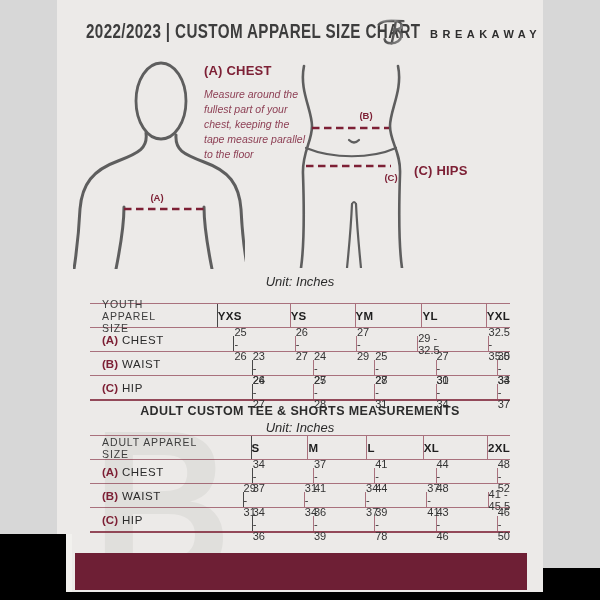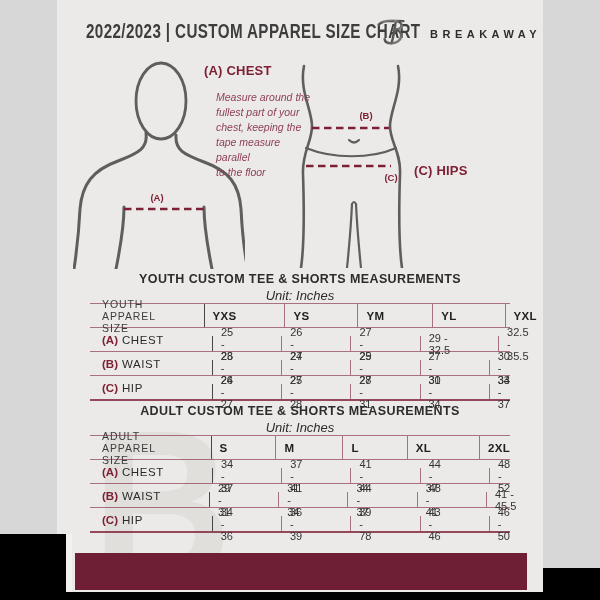--- a/index.html
+++ b/index.html
@@ -26,38 +26,38 @@
   .brand-name { font-size:11px; font-weight:bold; color:#2d2d2d; letter-spacing:4.5px; margin-left:20px; margin-top:4px; }
 
   
   .fig { position:absolute; z-index:1; }
   .fig-torso { left:73px; top:57px; }
   .fig-lower { left:288px; top:58px; }
 
   
   .info { position:absolute; z-index:1; }
   .info h3 { margin:0 0 9px 0; font-size:13px; font-weight:bold; color:#7d2035; letter-spacing:0.2px; }
-  .info p { margin:12px; font-size:10.5px; font-style:italic; color:#8d3f54; line-height:1.42; white-space:pre-line; }
+  .info p { margin:0; font-size:10.5px; font-style:italic; color:#8d3f54; line-height:1.42; white-space:pre-line; }
   .info-chest { left:204px; top:63px; width:118px; }
   .info-waist { left:414px; top:63px; width:122px; }
   .info-hips  { left:414px; top:163px; width:124px; }
 
   
   .sec-title { position:absolute; left:57px; width:486px; text-align:center; z-index:1; }
   .sec-title .t { font-size:12.5px; font-weight:bold; color:#2c2c2c; letter-spacing:0.4px; }
   .sec-title .u { font-size:13px; font-style:italic; color:#2c2c2c; margin-top:2px; }
   .sec-title-youth { top:272px; }
   .sec-title-adult { top:404px; }
 
   .mtable { position:absolute; left:90px; width:420px; z-index:1;
             border-bottom:2px solid rgba(125,32,53,0.8); }
   .mtable-youth { top:303px; }
   .mtable-adult { top:435px; }
   .trow { display:flex; height:24px; border-top:1.5px solid rgba(125,32,53,0.6); box-sizing:border-box;gap:48px; }
-  .c { display:flex; align-items:center; justify-content:center; box-sizing:border-box;padding-left:8px; }
+  .c { display:flex; align-items:center; justify-content:center; box-sizing:border-box; }
   .c-label { width:138px; justify-content:flex-start; padding-left:12px; }
   .c-data { flex:1; }
   .trow .c + .c { border-left:1.4px solid rgba(125,32,53,0.6); }
   .trow .c:nth-child(2) { border-left:1.4px solid #474747; }
   .hdr-label { font-size:10.5px; color:#3d3d3d; letter-spacing:0.9px; }
   .col-head { font-size:11.5px; font-weight:bold; color:#1e1e1e; letter-spacing:0.3px; }
   .row-pfx { font-size:11.5px; font-weight:bold; color:#7d2035; margin-right:4px; }
   .row-lbl { font-size:11.5px; color:#2b2b2b; letter-spacing:0.6px; }
   .cell-val { font-size:11px; color:#333333;margin-top:8px; }
 
@@ -131,21 +131,20 @@
 tape measure parallel
 to the floor</p>
   </div>
   <div class="info info-waist">
   </div>
   <div class="info info-hips">
     <h3>(C) HIPS</h3>
   </div>
 
   <div class="sec-title sec-title-youth">
-    <div class="t">YOUTH CUSTOM TEE &amp; SHORTS MEASUREMENTS</div>
     <div class="u">Unit: Inches</div>
   </div>
   <div class="mtable mtable-youth">
     <div class="trow">
       <div class="c c-label hdr-label">YOUTH APPAREL SIZE</div>
       <div class="c c-data col-head">YXS</div>
       <div class="c c-data col-head">YS</div>
       <div class="c c-data col-head">YM</div>
       <div class="c c-data col-head">YL</div>
       <div class="c c-data col-head">YXL</div>

